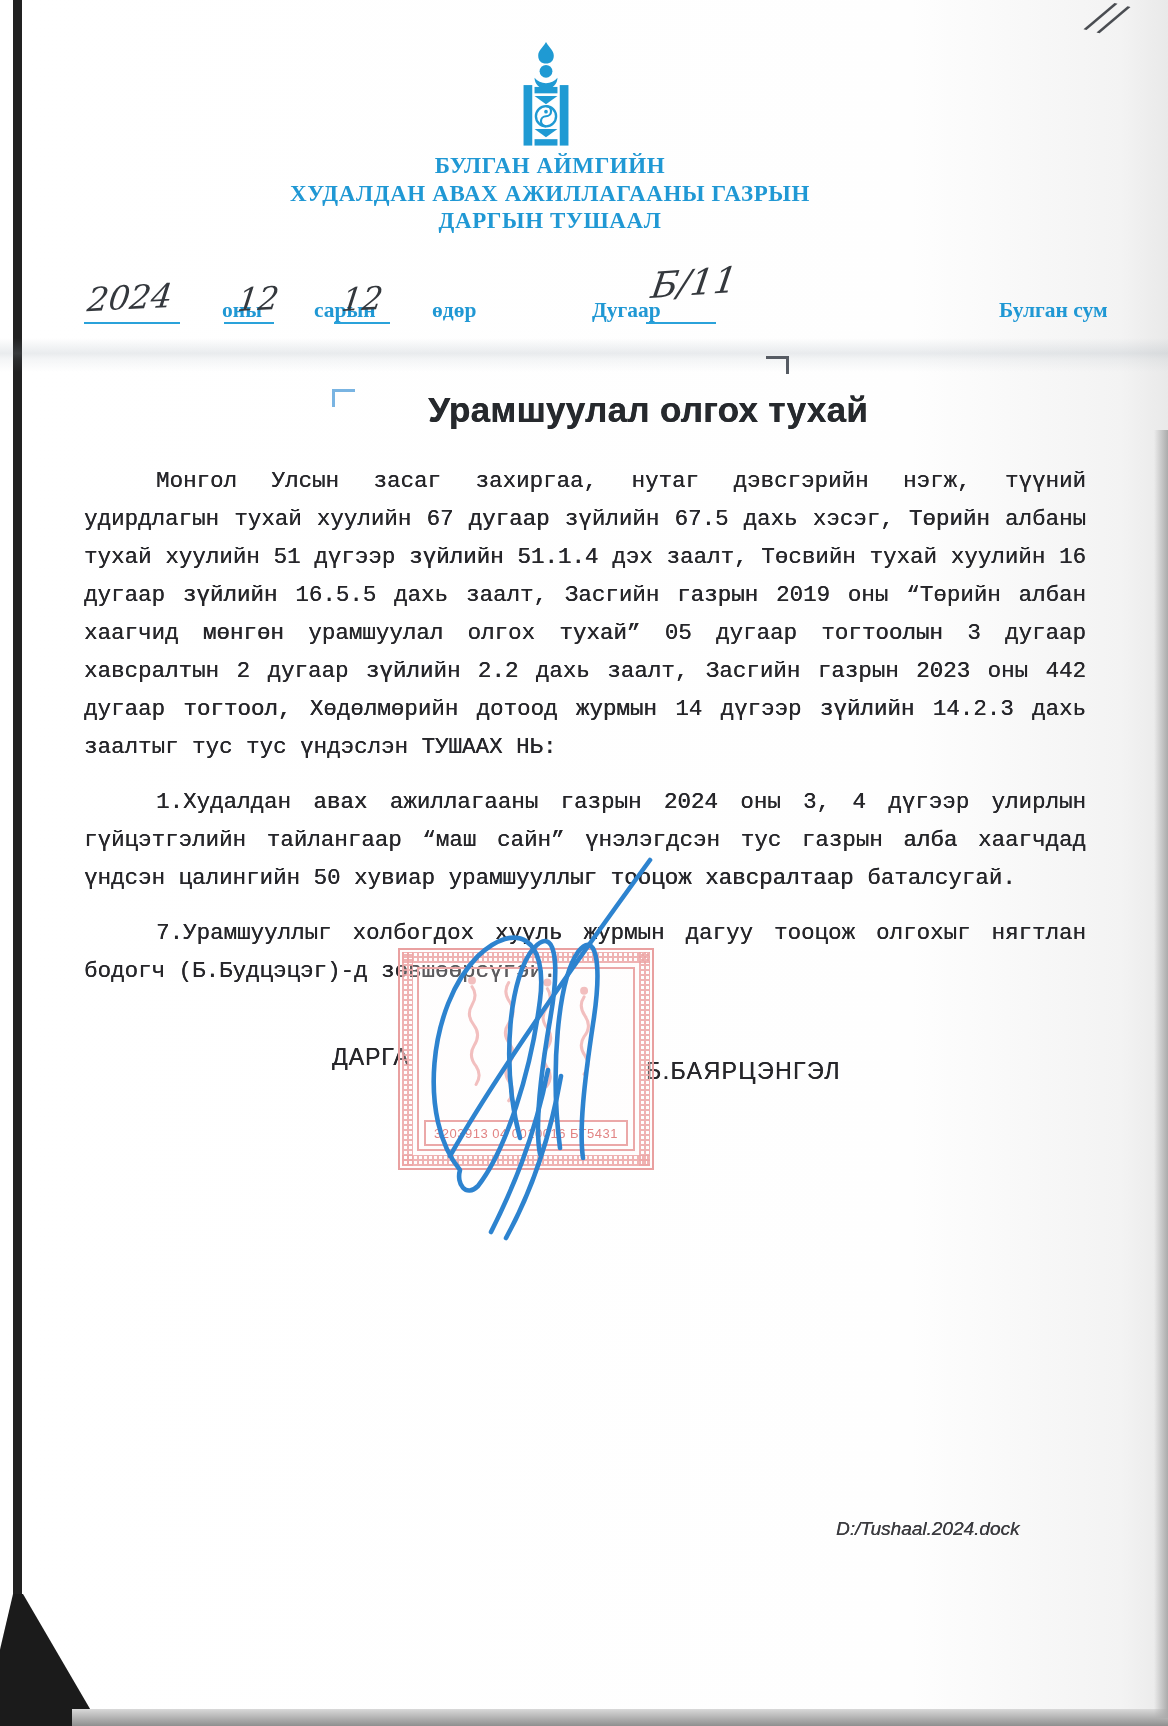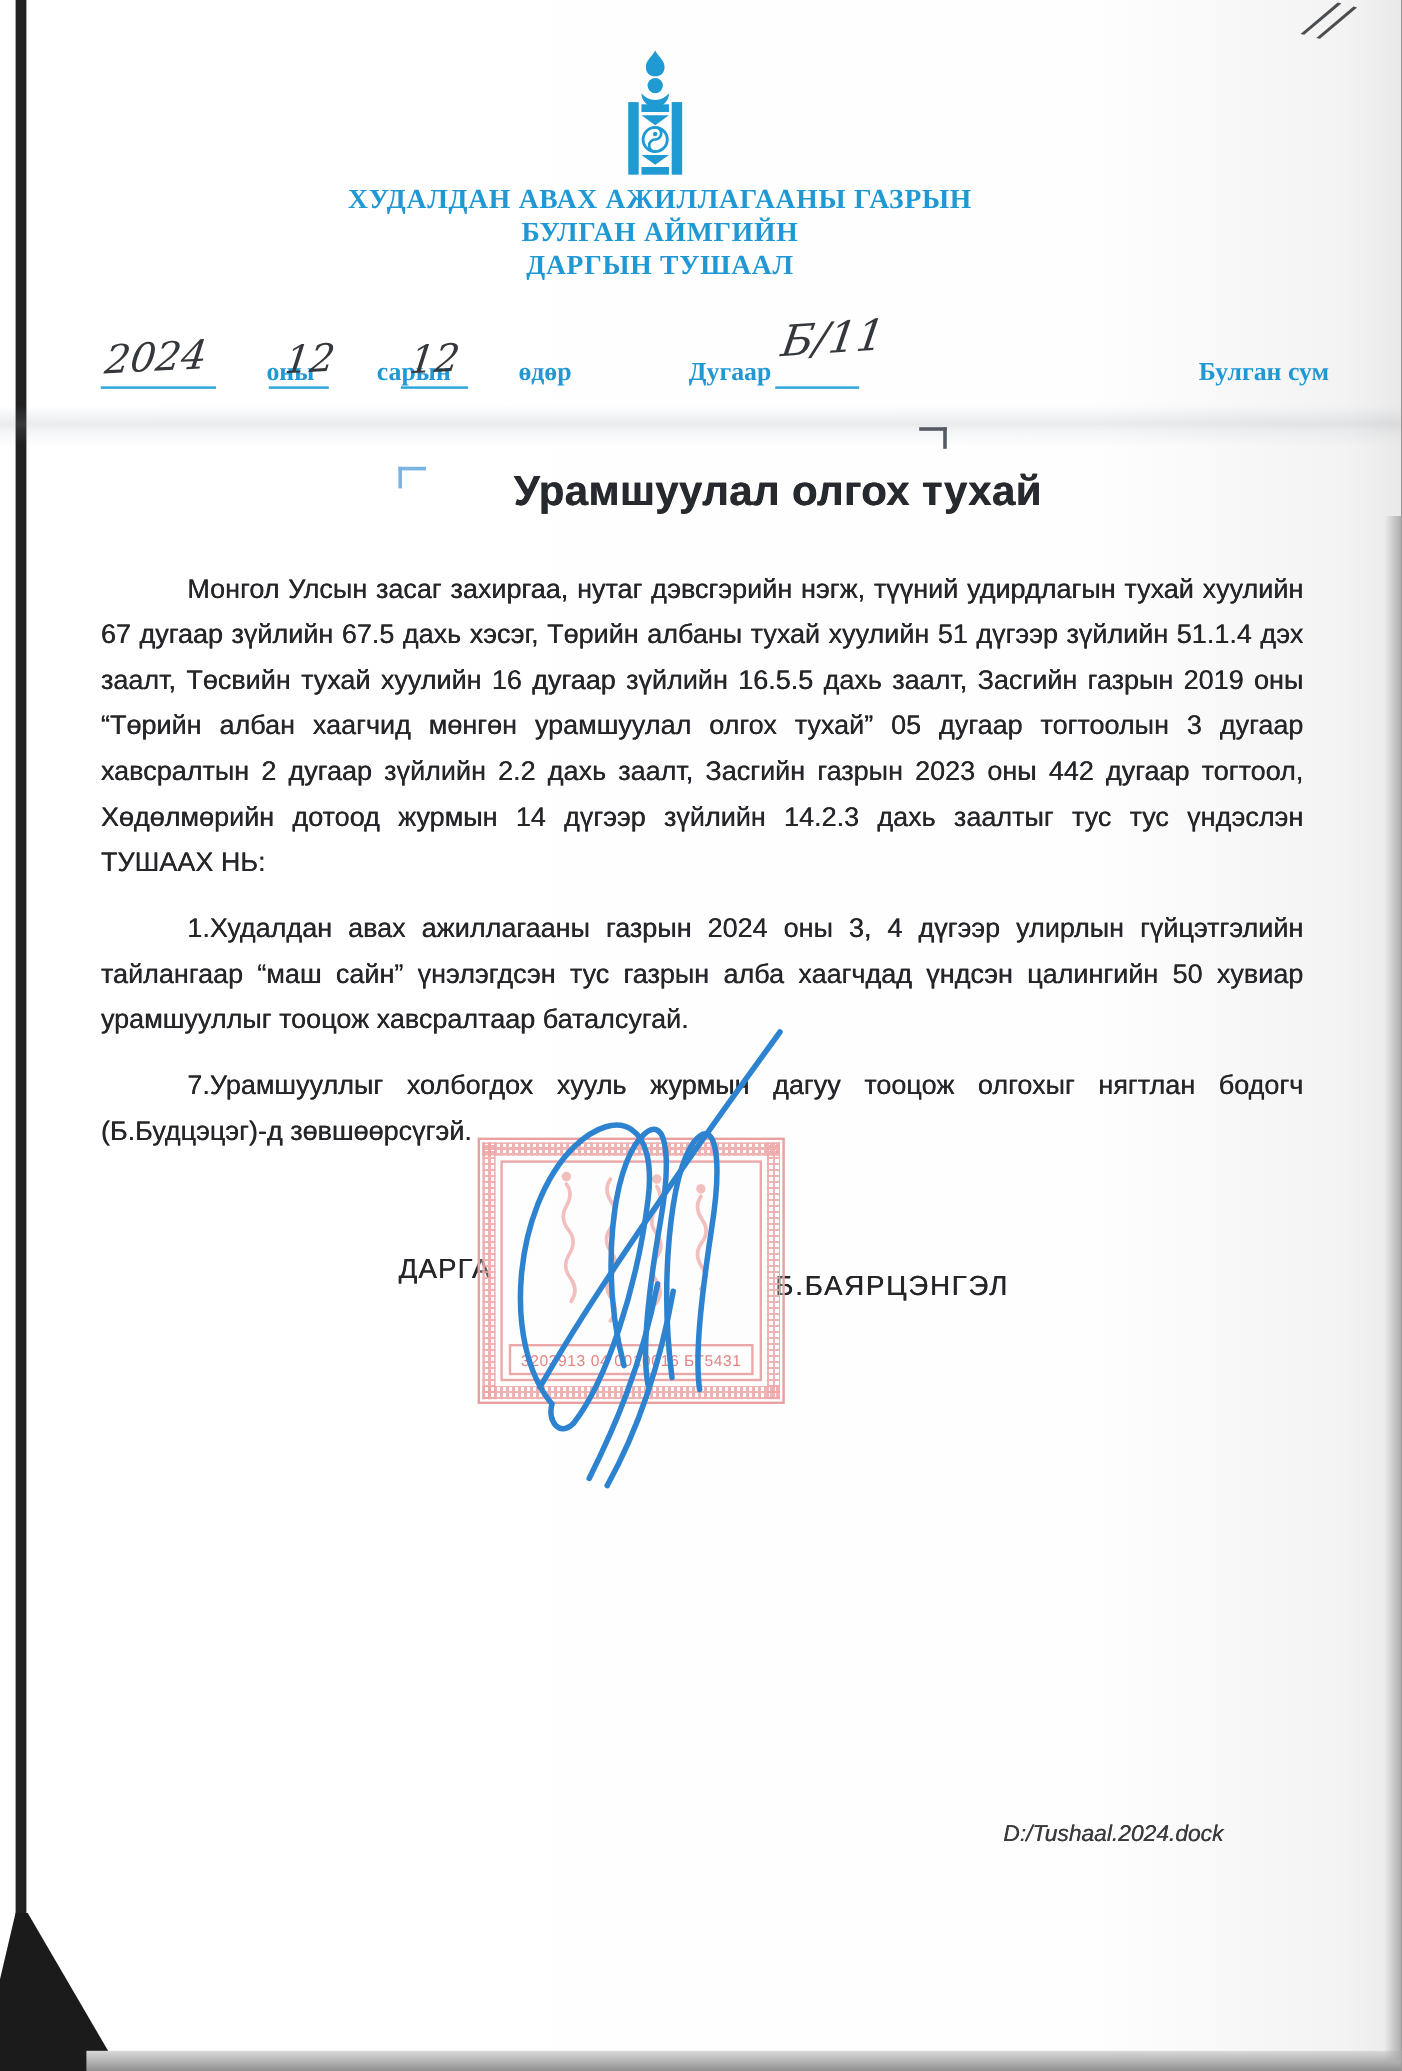--- a/index.html
+++ b/index.html
@@ -40,35 +40,35 @@
   .hw-day   { left:342px; top:280px; font-size:32px; }
   .hw-num   { left:652px; top:262px; font-size:36px; transform:skewX(-12deg) rotate(-4deg); }
   .uline { position:absolute; height:0; border-bottom:2.5px solid #2aa2da; }
   .u1 { left:84px;  top:322px; width:96px; }
   .u2 { left:224px; top:322px; width:50px; }
   .u3 { left:334px; top:322px; width:56px; }
   .u4 { left:646px; top:322px; width:70px; }
   .lbl-ony   { left:186px; top:298px; }
   .lbl-saryn { left:278px; top:298px; }
   .lbl-odor  { left:396px; top:298px; }
-  .lbl-dug   { left:538px; top:298px; }
+  .lbl-dug   { left:556px; top:298px; }
   .lbl-sum   { left:963px; top:298px; }
 
   
   .bracket-l { position:absolute; left:332px; top:389px; width:20px; height:15px;
     border-left:3px solid #79b4e2; border-top:3px solid #79b4e2; }
   .bracket-r { position:absolute; left:766px; top:356px; width:20px; height:15px;
     border-right:3px solid #565b63; border-top:3px solid #565b63; }
   .doc-title { position:absolute; left:428px; top:390px; font-size:35px; color:#26292d;
     letter-spacing:.3px; text-shadow:.4px 0 0 currentColor;font-weight:bold; }
 
   
   .bodytext { position:absolute; left:84px; top:462px; width:1002px;
     font-size:22.5px; line-height:38px; text-align:justify; }
-  .bodytext p { margin:10px 0 17px 0; text-indent:72px; text-shadow:.3px 0 0 currentColor; }
+  .bodytext p { margin:0 0 17px 0; text-indent:72px; text-shadow:.3px 0 0 currentColor;font-family:Liberation Mono, monospace; }
 
   
   .darga  { position:absolute; left:332px; top:1044px; font-size:23px; letter-spacing:1px;
     text-shadow:.3px 0 0 currentColor; }
   .signer { position:absolute; left:646px; top:1044px; font-size:23px; letter-spacing:1.5px;
     text-shadow:.3px 0 0 currentColor;margin-top:14px; }
 
   .stamp { position:absolute; left:398px; top:948px; width:252px; height:218px;
     border:2.5px solid #e9a0a0; background:rgba(255,250,250,.25); }
   .mband { position:absolute; opacity:.85;
@@ -111,22 +111,22 @@
     <rect x="17.5" y="49" width="25" height="7"></rect>
     <polygon points="17.5,59 42.5,59 30,68"></polygon>
     <circle cx="30" cy="81" r="11" fill="none" stroke="#1f9ad3" stroke-width="2.6"></circle>
     <path d="M30 70 a5.5 5.5 0 0 1 0 11 a5.5 5.5 0 0 0 0 11" fill="none" stroke="#1f9ad3" stroke-width="2.4"></path>
     <circle cx="30" cy="76" r="2"></circle>
     <polygon points="17.5,95 42.5,95 30,104"></polygon>
     <rect x="17.5" y="106" width="25" height="7"></rect>
   </svg>
 
   <div class="org-header">
+    <div>БУЛГАН АЙМГИЙН</div>
     <div>ХУДАЛДАН АВАХ АЖИЛЛАГААНЫ ГАЗРЫН</div>
-    <div>БУЛГАН АЙМГИЙН</div>
     <div>ДАРГЫН ТУШААЛ</div>
   </div>
 
   <span class="hw hw-year">2024</span>
   <div class="uline u1"></div>
   <span class="blbl lbl-ony">оны</span>
   <span class="hw hw-month">12</span>
   <div class="uline u2"></div>
   <span class="blbl lbl-saryn">сарын</span>
   <span class="hw hw-day">12</span>

